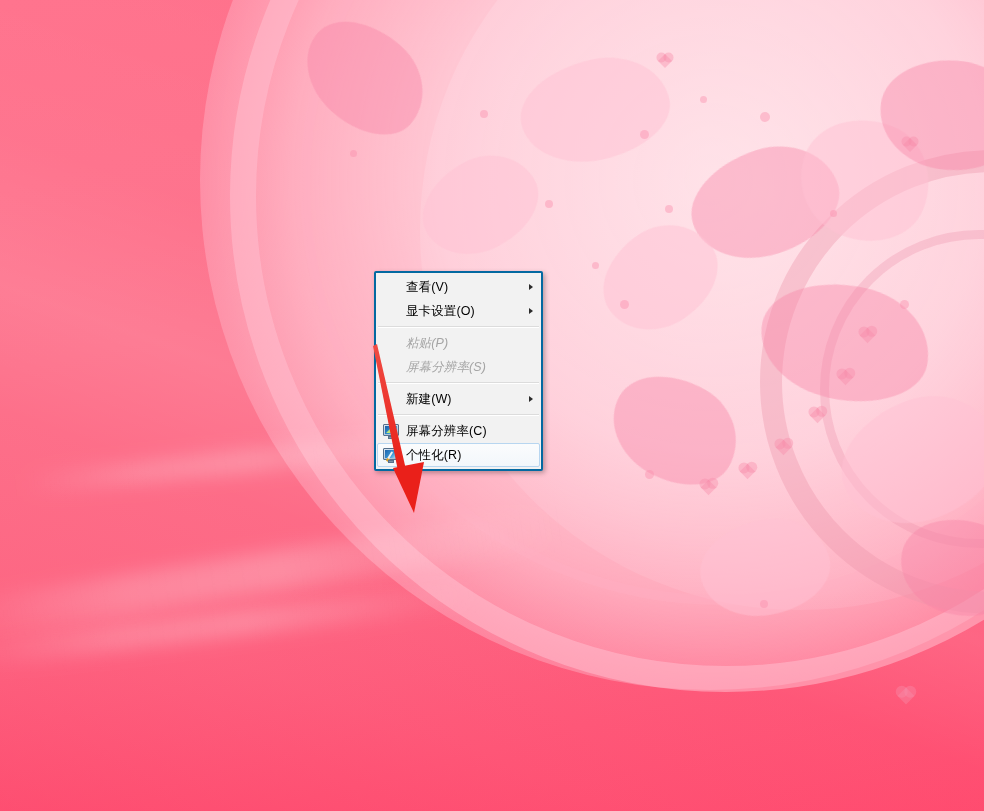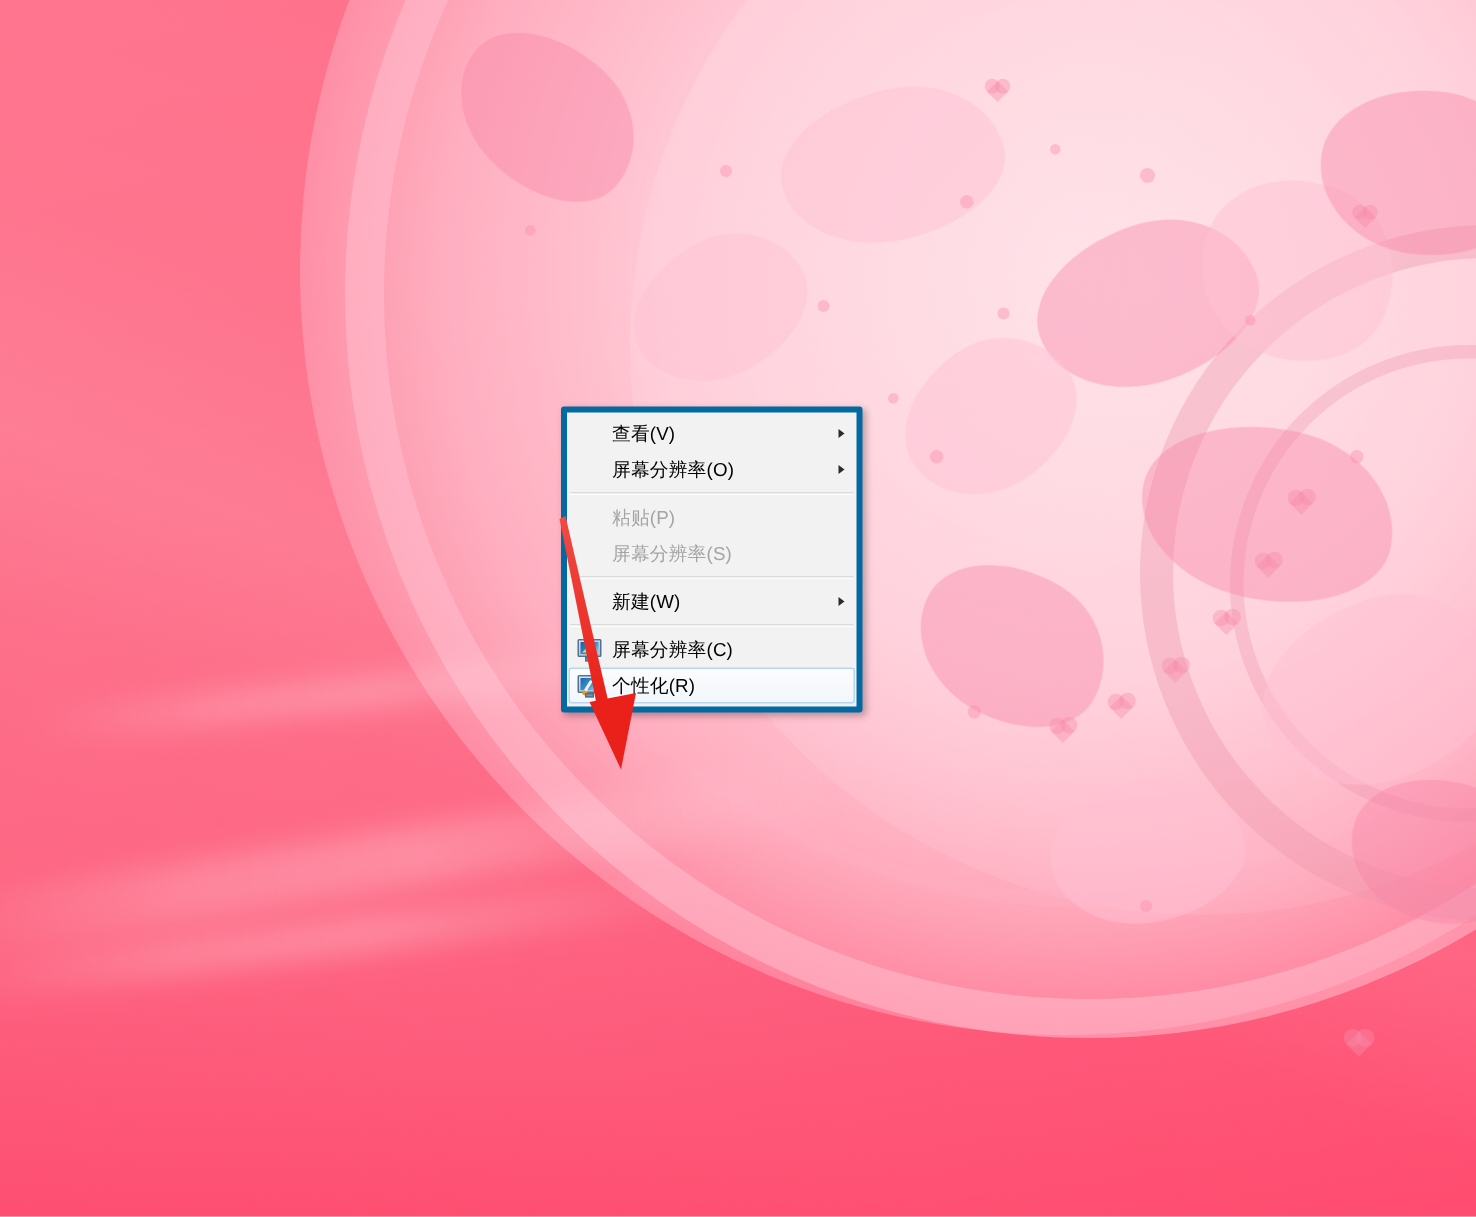--- a/index.html
+++ b/index.html
@@ -136,23 +136,23 @@
       rgba(255,255,255,0.24) 55%,
       rgba(255,255,255,0.00) 100%);
     filter: blur(9px);
   }
 
   
   #context-menu {
     position: absolute;
     left: 374px;
     top: 271px;
-    width: 201px;
+    width: 169px;
     background: #f2f2f2;
-    border: 4px solid #0369a1;
+    border: 2px solid #0369a1;
     border-radius: 2px;
     box-shadow: 2px 2px 5px rgba(0,0,0,0.28);
     padding: 2px 0 2px 0;
     box-sizing: border-box;
     font-size: 12px;
     color: #000;
     user-select: none;
   }
 
   .menu-item {
@@ -160,21 +160,21 @@
     display: flex;
     align-items: center;
     height: 24px;
     padding: 0 6px 0 4px;
     box-sizing: border-box;
     white-space: nowrap;
     border: 1px solid transparent;
     margin: 0 1px;
     border-radius: 2px;
   }
-  .menu-item.disabled .menu-label { color: #a5a5a5; }
+  .menu-item.disabled .menu-label { color: #a5a5a5; font-style: italic; }
   .menu-item.selected {
     background: linear-gradient(180deg, #fbfcfd 0%, #f2f7fb 100%);
     border: 1px solid #b8d6f0;
   }
 
   .menu-icon {
     width: 18px;
     height: 18px;
     flex: 0 0 18px;
     margin-right: 6px;
@@ -390,21 +390,21 @@
   <div id="context-menu">
 
     <div class="menu-item">
       <span class="menu-icon"></span>
       <span class="menu-label">查看(V)</span>
       <span class="menu-arrow"></span>
     </div>
 
     <div class="menu-item">
       <span class="menu-icon"></span>
-      <span class="menu-label">屏幕分辨率(O)</span>
+      <span class="menu-label">显卡设置(O)</span>
       <span class="menu-arrow"></span>
     </div>
 
 
     <div class="menu-sep"></div>
 
     <div class="menu-item disabled">
       <span class="menu-icon"></span>
       <span class="menu-label">粘贴(P)</span>
     </div>

